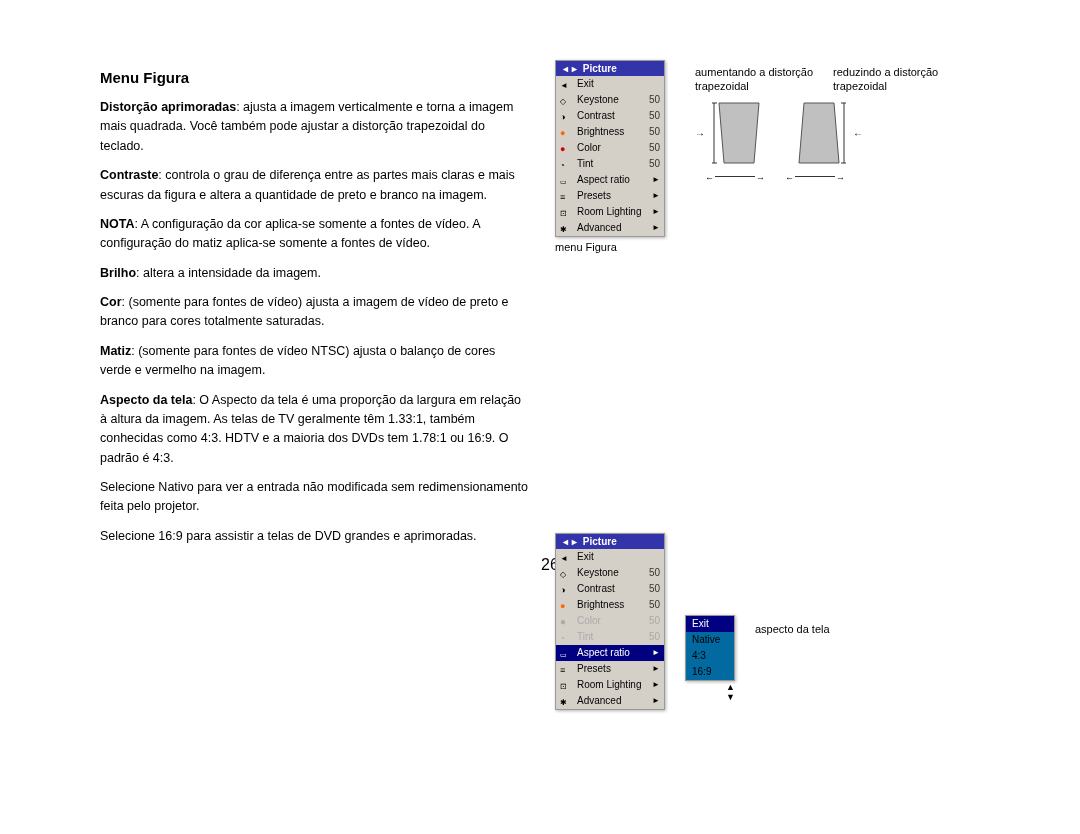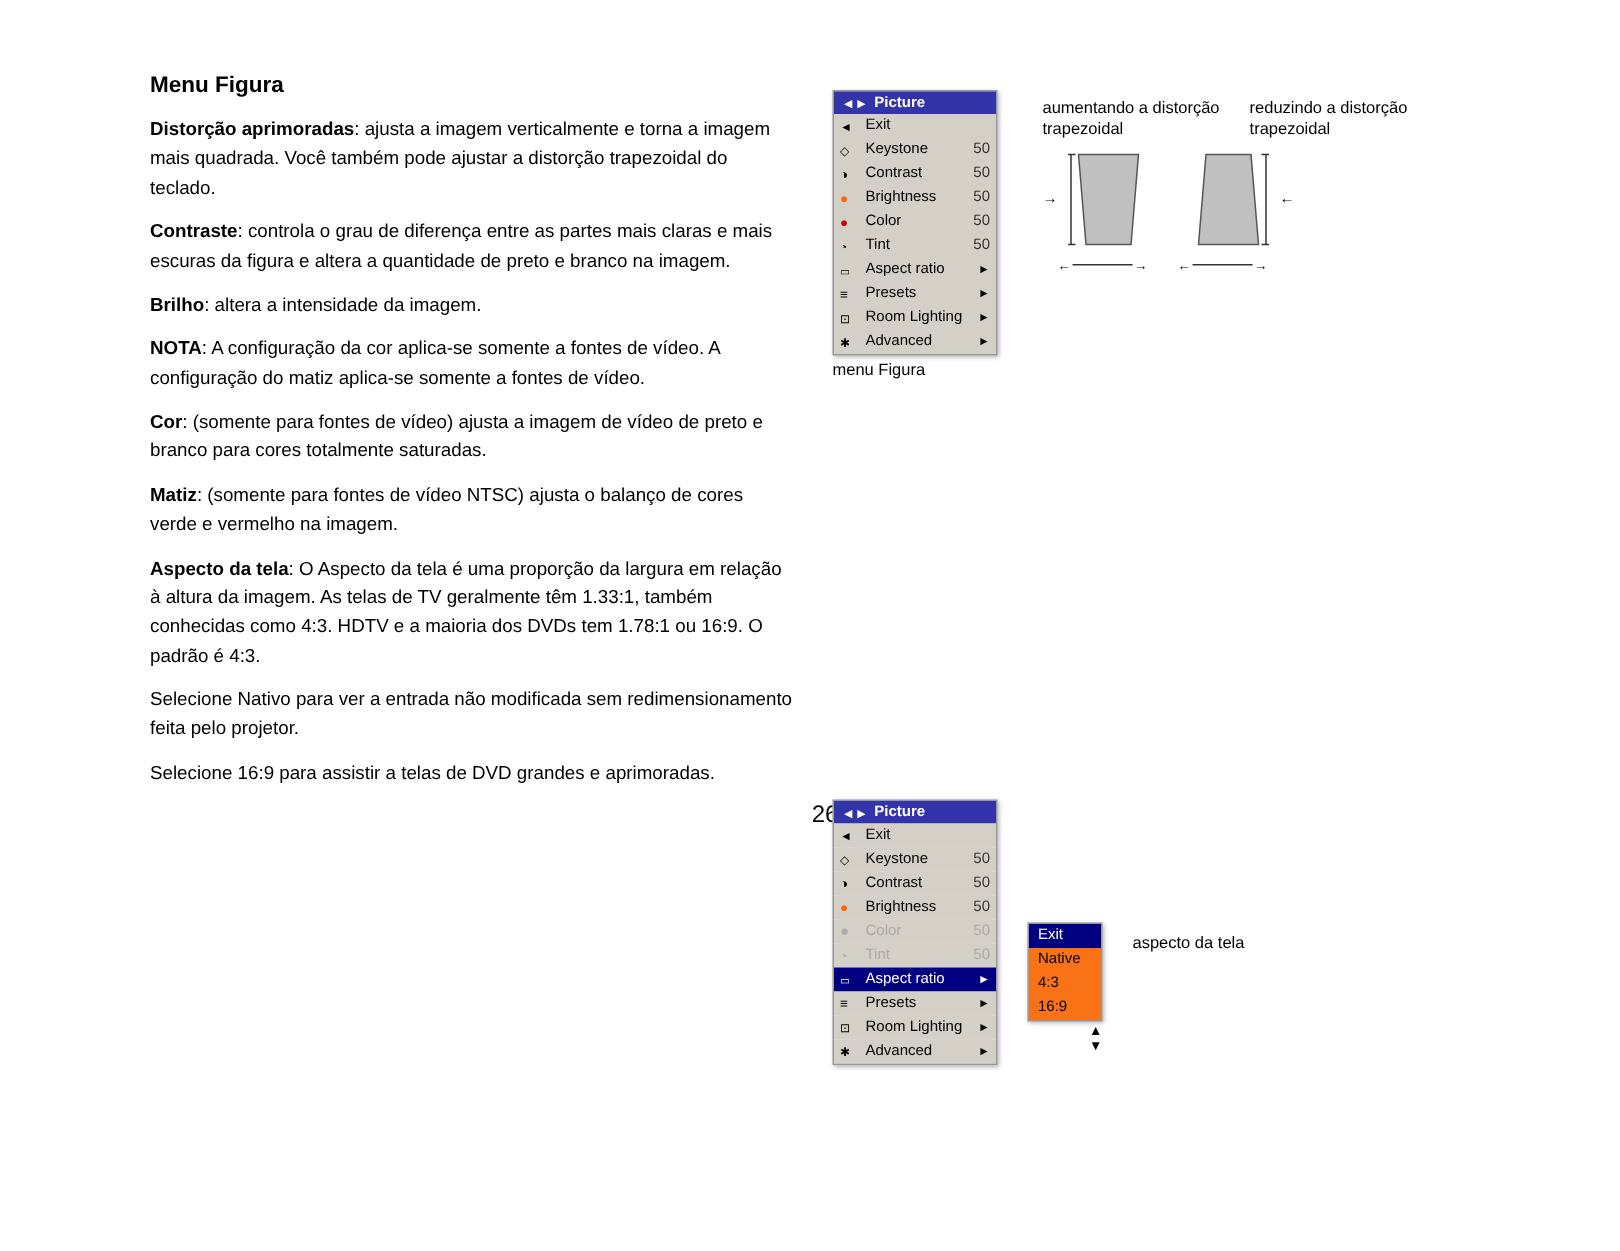--- a/index.html
+++ b/index.html
@@ -9,21 +9,21 @@
       font-size: 13px;
       color: #000000;
       width: 1080px;
       min-height: 834px;
       position: relative;
     }
 
     .page-container {
       width: 1080px;
       min-height: 834px;
-      padding: 48px 80px 60px 100px;
+      padding: 69px 80px 60px 100px;
       position: relative;
     }
 
     .left-column {
       width: 430px;
       float: left;
     }
 
     .right-column {
       position: absolute;
@@ -134,21 +134,21 @@
       background: #d4d0c8;
       font-size: 10px;
       min-width: 50px;
       box-shadow: 1px 1px 3px rgba(0,0,0,0.3);
     }
 
     .sub-menu-item {
       padding: 1px 6px;
       font-size: 10px;
       line-height: 1.4;
-      background: #f97316;
+      background: #0369a1;
     }
 
     .sub-menu-item.selected {
       background: #000080;
       color: white;
     }
   </style>
 </head>
 <body>
 
@@ -160,25 +160,25 @@
 
     <p class="body-text">
       <b>Distorção aprimoradas</b>: ajusta a imagem verticalmente e torna a imagem mais quadrada. Você também pode ajustar a distorção trapezoidal do teclado.
     </p>
 
     <p class="body-text">
       <b>Contraste</b>: controla o grau de diferença entre as partes mais claras e mais escuras da figura e altera a quantidade de preto e branco na imagem.
     </p>
 
     <p class="body-text">
+      <b>NOTA</b>: A configuração da cor aplica-se somente a fontes de vídeo. A configuração do matiz aplica-se somente a fontes de vídeo.
+    </p>
+
+    <p class="body-text">
       <b>Brilho</b>: altera a intensidade da imagem.
-    </p>
-
-    <p class="body-text">
-      <b>NOTA</b>: A configuração da cor aplica-se somente a fontes de vídeo. A configuração do matiz aplica-se somente a fontes de vídeo.
     </p>
 
     <p class="body-text">
       <b>Cor</b>: (somente para fontes de vídeo) ajusta a imagem de vídeo de preto e branco para cores totalmente saturadas.
     </p>
 
     <p class="body-text">
       <b>Matiz</b>: (somente para fontes de vídeo NTSC) ajusta o balanço de cores verde e vermelho na imagem.
     </p>
 

